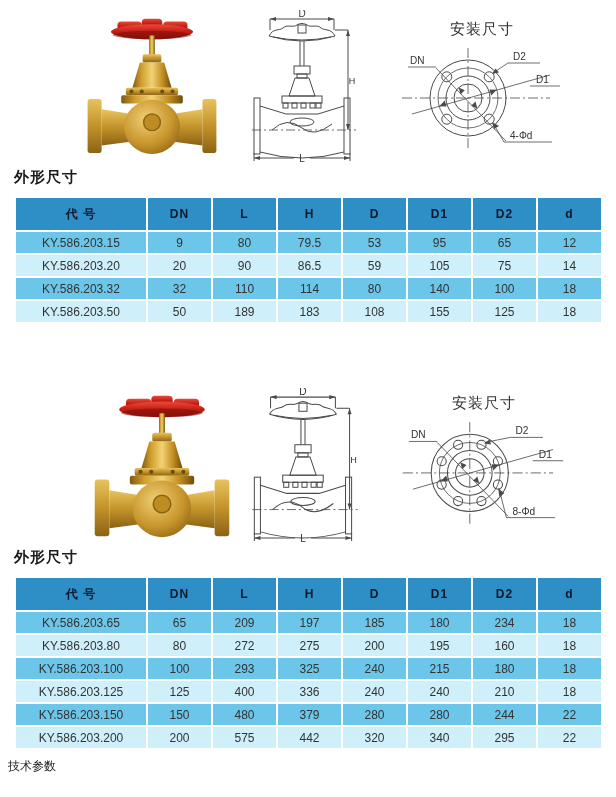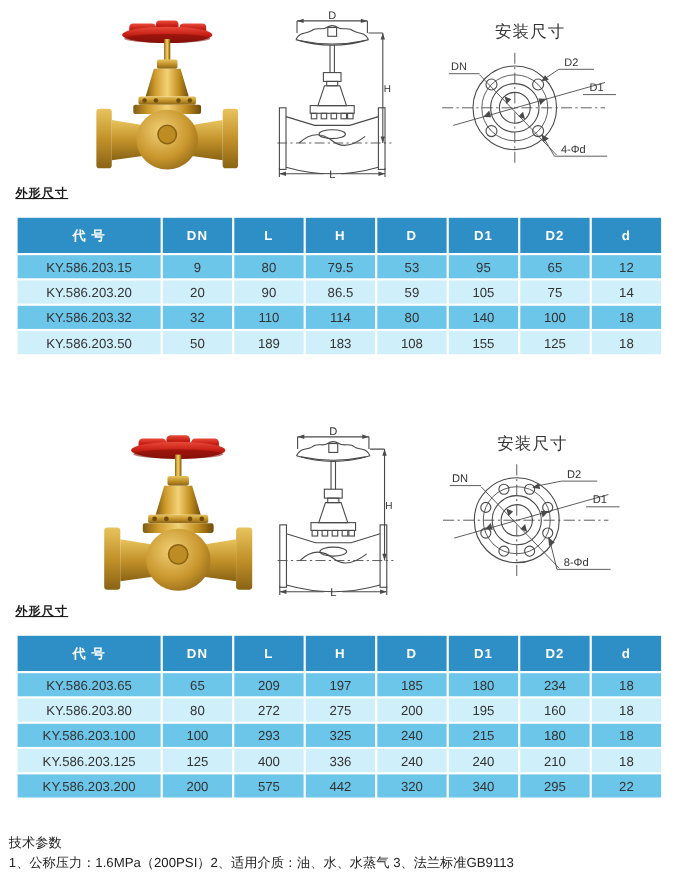--- a/index.html
+++ b/index.html
@@ -6,23 +6,23 @@
     --table-header-bg:#2e8fc6;
     --row-dark:#6cc6e9;
     --row-light:#cfeffa;
     --ink:#333;
   }
   *{box-sizing:border-box;}
   html,body{margin:0;padding:0;background:#fff;}
   body{font-family:"Liberation Sans","DejaVu Sans",sans-serif;color:var(--ink);}
   .page{position:relative;width:616px;height:797px;background:#fff;overflow:hidden;}
   .abs{position:absolute;}
-  .section-heading{font-size:11px;font-weight:bold;color:#1b1b1b;letter-spacing:1px;text-decoration:underline;}
+  .section-heading{font-size:15px;font-weight:bold;color:#1b1b1b;letter-spacing:1px;}
   .dim-table{border-collapse:separate;border-spacing:2px;table-layout:fixed;width:588px;background:#fff;}
-  .dim-table th{height:32px;padding:0;font-size:12px;font-weight:bold;color:#ffffff;
+  .dim-table th{height:32px;padding:0;font-size:12px;font-weight:bold;color:#0f172a;
     background:var(--table-header-bg);text-align:center;letter-spacing:1px;}
   .dim-table td{height:21px;padding:0;font-size:12px;color:#333;text-align:center;}
   .dim-table tbody tr:nth-child(odd) td{background:var(--row-dark);}
   .dim-table tbody tr:nth-child(even) td{background:var(--row-light);}
   .install-title{font-size:15px;color:#333;text-align:center;letter-spacing:1px;}
   .footer-title{font-size:12px;color:#222;}
   .footer-line{font-size:12px;color:#222;}
   svg text{font-family:"Liberation Sans","DejaVu Sans",sans-serif;}
 </style>
 </head>
@@ -328,28 +328,37 @@
           <td>KY.586.203.125</td>
           <td>125</td>
           <td>400</td>
           <td>336</td>
           <td>240</td>
           <td>240</td>
           <td>210</td>
           <td>18</td>
         </tr>
         <tr>
+          <td>KY.586.203.150</td>
+          <td>150</td>
+          <td>480</td>
+          <td>379</td>
+          <td>280</td>
+          <td>280</td>
+          <td>244</td>
+          <td>22</td>
+        </tr>
+        <tr>
           <td>KY.586.203.200</td>
           <td>200</td>
           <td>575</td>
           <td>442</td>
           <td>320</td>
           <td>340</td>
           <td>295</td>
           <td>22</td>
         </tr>
       </tbody>
   </table>
 
   <div class="abs footer-title" style="left:8px;top:758px">技术参数</div>
-  <div class="abs footer-line" style="left:8px;top:776px">1、公称压力：1.6MPa（200PSI）2、适用介质：油、水、水蒸气 3、法兰标准GB9113</div>
 
 </div>
 
 </body></html>

